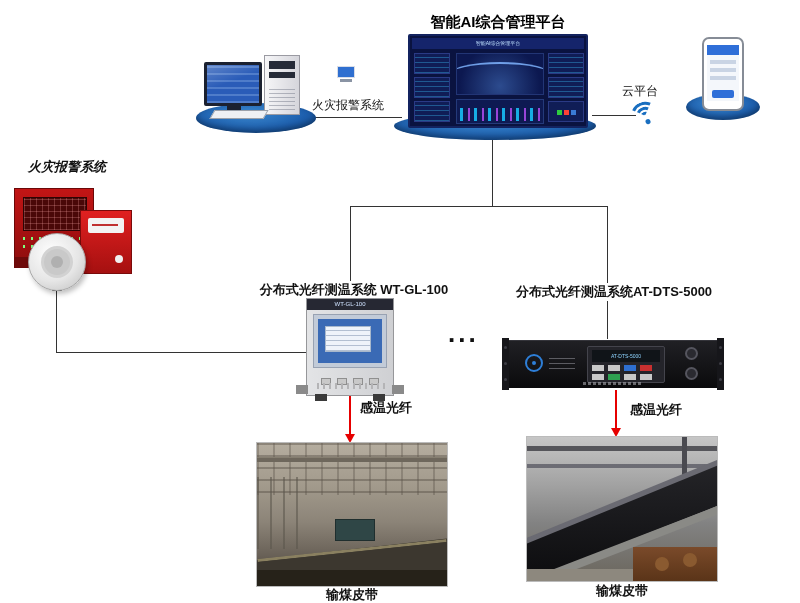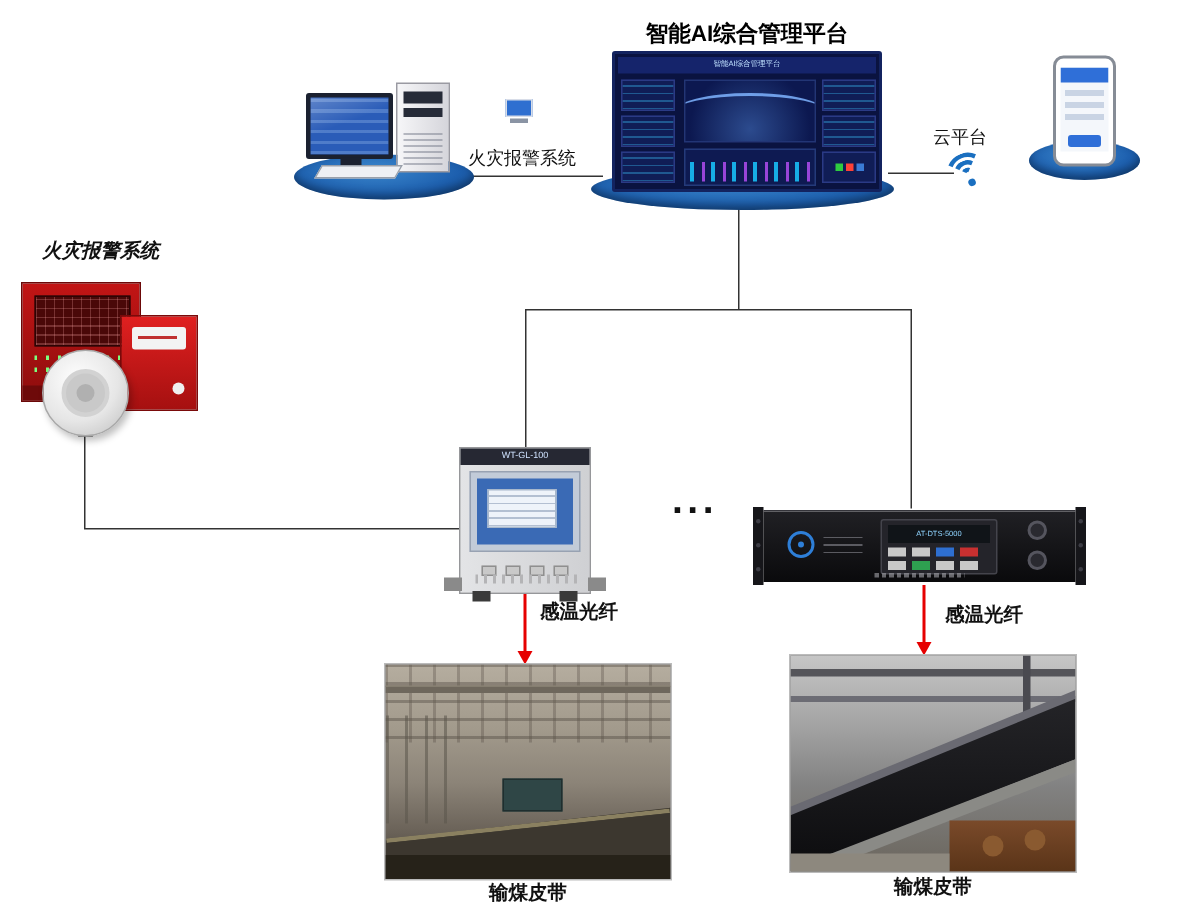--- a/index.html
+++ b/index.html
@@ -214,37 +214,39 @@
   </div>
   <div class="fire-small">
     <div class="win"></div>
     <div class="btn"></div>
   </div>
   <div class="smoke">
     <div class="ring"></div>
     <div class="core"></div>
   </div>
 
+  <div class="lbl bgw" style="left:240px;top:281px;width:228px;text-align:center;">分布式光纤测温系统 WT-GL-100</div>
   <div class="dev1">
     <div class="d1-top">WT-GL-100</div>
     <div class="d1-bezel">
       <div class="d1-screen">
         <div class="d1-window"></div>
       </div>
     </div>
     <div class="d1-buttons"><span></span><span></span><span></span><span></span></div>
     <div class="d1-vents"></div>
     <div class="d1-wing" style="left:-11px;"></div>
     <div class="d1-wing" style="right:-11px;"></div>
     <div class="d1-foot" style="left:8px;"></div>
     <div class="d1-foot" style="right:8px;"></div>
   </div>
 
   <div class="ellipsis">...</div>
 
+  <div class="lbl bgw" style="left:492px;top:283px;width:244px;text-align:center;">分布式光纤测温系统AT-DTS-5000</div>
   <div class="dev2">
     <div class="d2-ear" style="left:0;">
         <i style="top:8px;"></i>
         <i style="top:24px;"></i>
         <i style="top:40px;"></i>
       </div>
     <div class="d2-ear" style="right:0;">
         <i style="top:8px;"></i>
         <i style="top:24px;"></i>
         <i style="top:40px;"></i>

